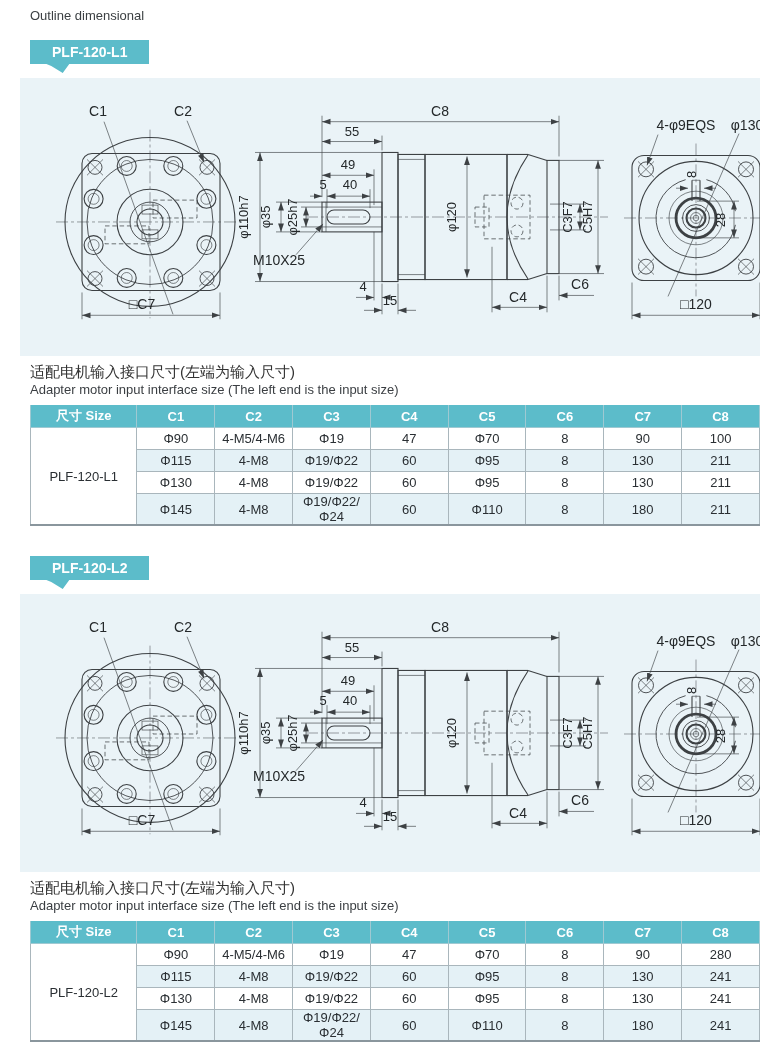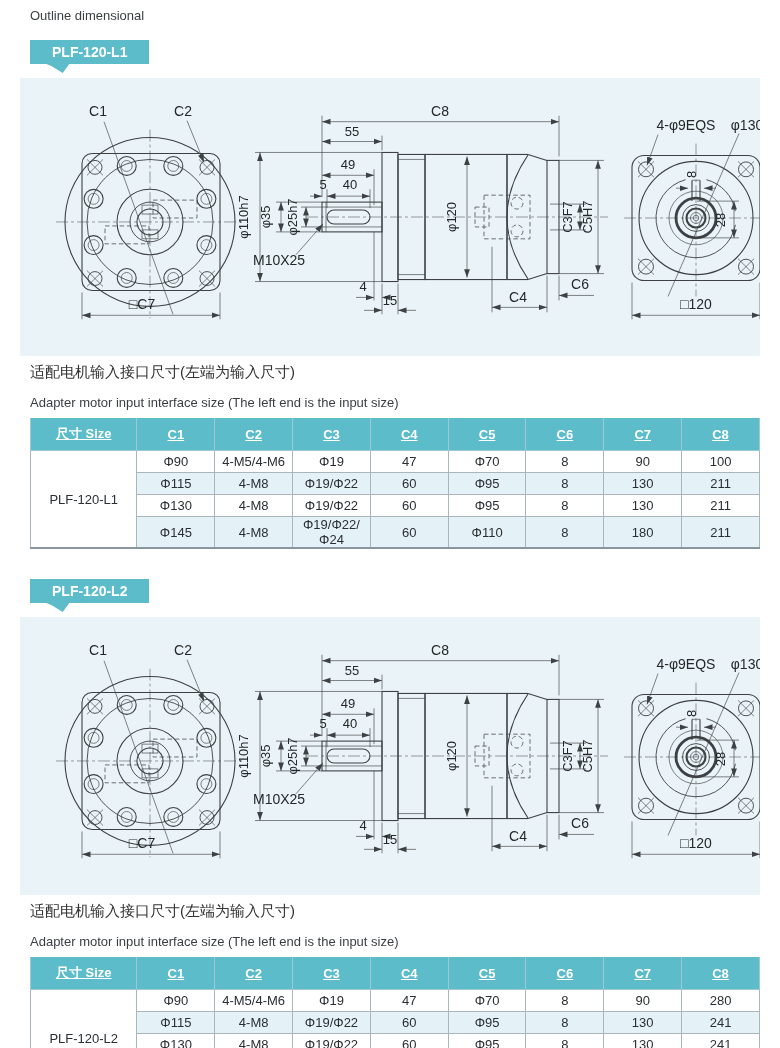--- a/index.html
+++ b/index.html
@@ -3,23 +3,23 @@
 <meta charset="utf-8">
 <style>
   html,body{margin:0;padding:0;background:#fff;width:780px;font-family:"Liberation Sans","DejaVu Sans",sans-serif;color:#333;}
   .content{padding:8px 20px 0 30px;width:730px;}
   h1{font-size:15px;margin:0 0 4px 0;color:#2b2f33;font-weight:bold;}
   .subtitle{font-size:13px;margin:0 0 17px 0;color:#3c4043;}
   .badge{display:inline-block;position:relative;background:var(--accent);color:#fff;font-size:14px;font-weight:bold;padding:4px 22px;line-height:16px;}
   .badge::after{content:"";position:absolute;left:14px;bottom:-9px;width:26px;height:10px;background:var(--accent);clip-path:polygon(0 0,100% 0,72% 100%,28% 30%);}
   .panel{margin:14px 0 0 -10px;width:740px;height:278px;background:var(--panel_bg);}
   .caption-cn{font-size:15px;margin:7px 0 0 0;line-height:17px;}
-  .caption-en{font-size:13px;margin:14px 0 0 0;line-height:17px;color:#3a3e42;}
+  .caption-en{font-size:13px;margin:1px 0 0 0;line-height:17px;color:#3a3e42;}
   table.dim{border-collapse:collapse;width:730px;margin-top:7px;table-layout:fixed;border-bottom:2px solid #8a969d;}
-  table.dim th{background:var(--accent);color:#fff;font-size:13px;font-weight:bold;height:32px;border:1px solid #9fc9d2;border-top:none;padding:0;text-decoration:underline;}
+  table.dim th{background:var(--accent);color:#fff;font-size:13px;font-weight:bold;height:22px;border:1px solid #9fc9d2;border-top:none;padding:0;}
   table.dim td{font-size:13px;color:#2a2f33;text-align:center;height:21px;border:1px solid var(--border);background:#fff;padding:0 2px;}
   table.dim tbody tr:nth-child(even) td{background:var(--row_alt);}
   table.dim td.model-cell{background:#fff !important;border-left:1px solid var(--border);}
   table.dim th:first-child{border-left:1px solid #9fc9d2;}
   .sec2{margin-top:30px;}
   
   .ol{stroke:var(--line);stroke-width:1.1;fill:none;}
   .o9{stroke:var(--line);stroke-width:.9;fill:none;}
   .tl{stroke:var(--line);stroke-width:.65;fill:none;}
   .cl{stroke:#5a6064;stroke-width:.6;fill:none;stroke-dasharray:12 3 3 3;}

